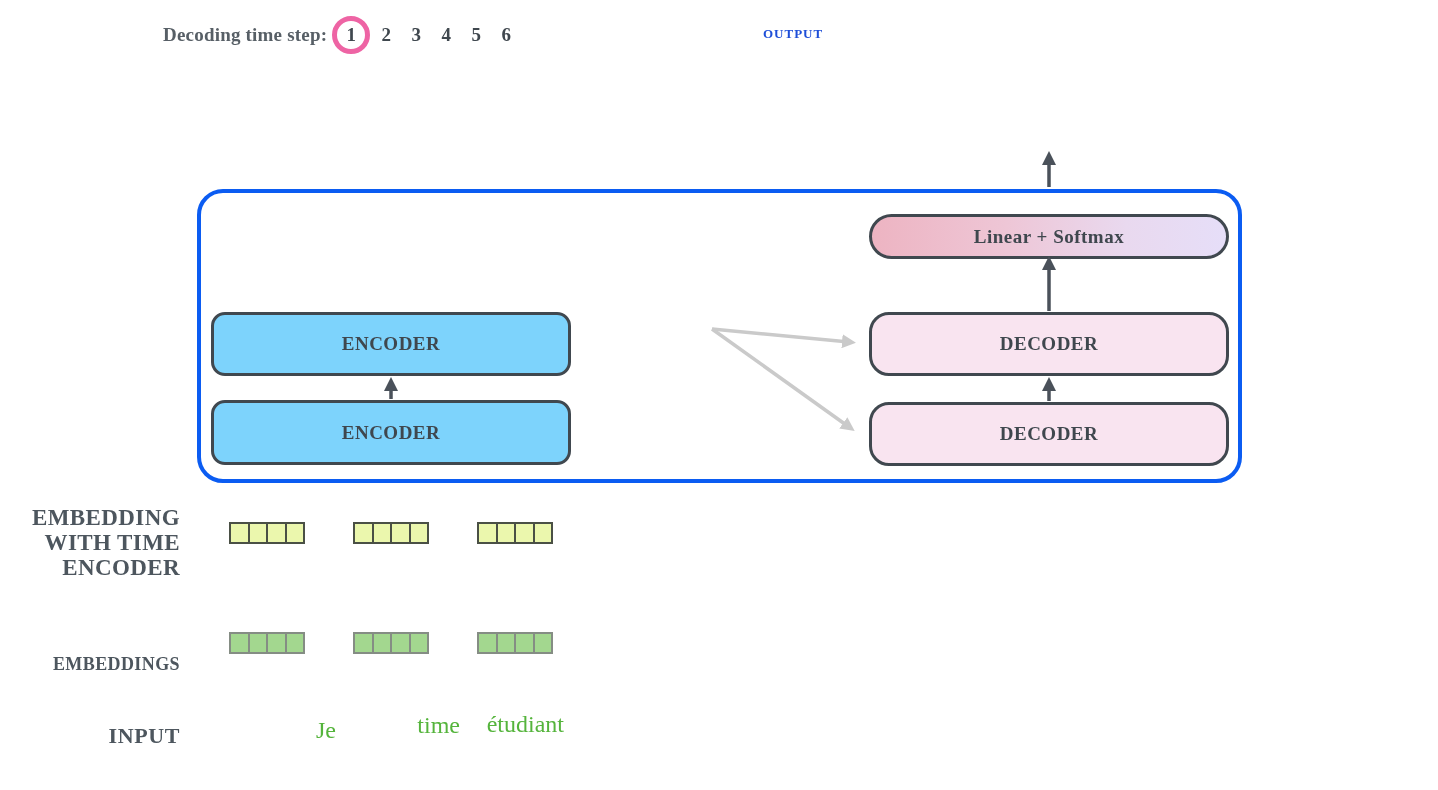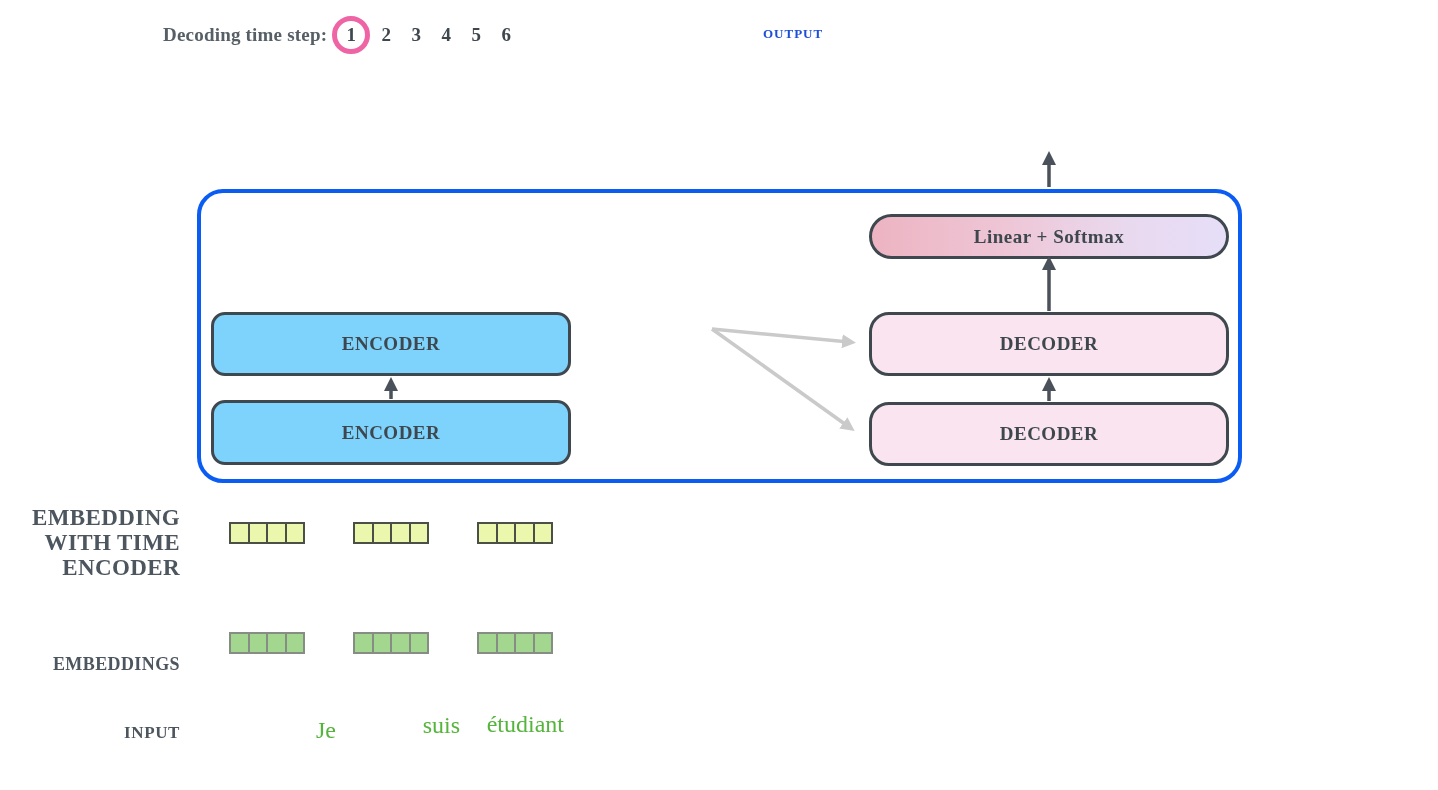--- a/index.html
+++ b/index.html
@@ -48,21 +48,21 @@
   .emb-group.time .emb-cell{background:#ebf7ad;border-right:2px solid #4a5045;}
   .emb-group.word .emb-cell{background:#a3d78f;border-right:2px solid #858d84;}
   .emb-cell:last-child{border-right:none !important;}
   
   .side-label{
     position:absolute;left:30px;width:150px;text-align:right;
     font-weight:bold;color:#4d565e;letter-spacing:0.4px;
   }
   .lbl-time{top:505px;font-size:23px;line-height:25px;}
   .lbl-emb{top:634px;font-size:18px;margin-top:20px;}
-  .lbl-input{top:723px;font-size:17px;letter-spacing:0.6px;}
+  .lbl-input{top:723px;font-size:22px;letter-spacing:0.6px;}
   
   .word{position:absolute;width:140px;text-align:right;font-size:24px;color:#55b43c;}
   .word-je{left:196px;top:717px;}
   .word-suis{left:320px;top:712px;}
   .word-etudiant{left:424px;top:711px;}
 </style>
 </head>
 <body>
 
 <div class="stage">
@@ -146,16 +146,16 @@
 
   <div class="side-label lbl-time">
     <div>EMBEDDING</div>
     <div>WITH TIME</div>
     <div>ENCODER</div>
   </div>
   <div class="side-label lbl-emb">EMBEDDINGS</div>
   <div class="side-label lbl-input">INPUT</div>
 
   <div class="word word-je">Je</div>
-  <div class="word word-suis">suis</div>
+  <div class="word word-suis">time</div>
   <div class="word word-etudiant">étudiant</div>
 
 </div>
 
 </body></html>

